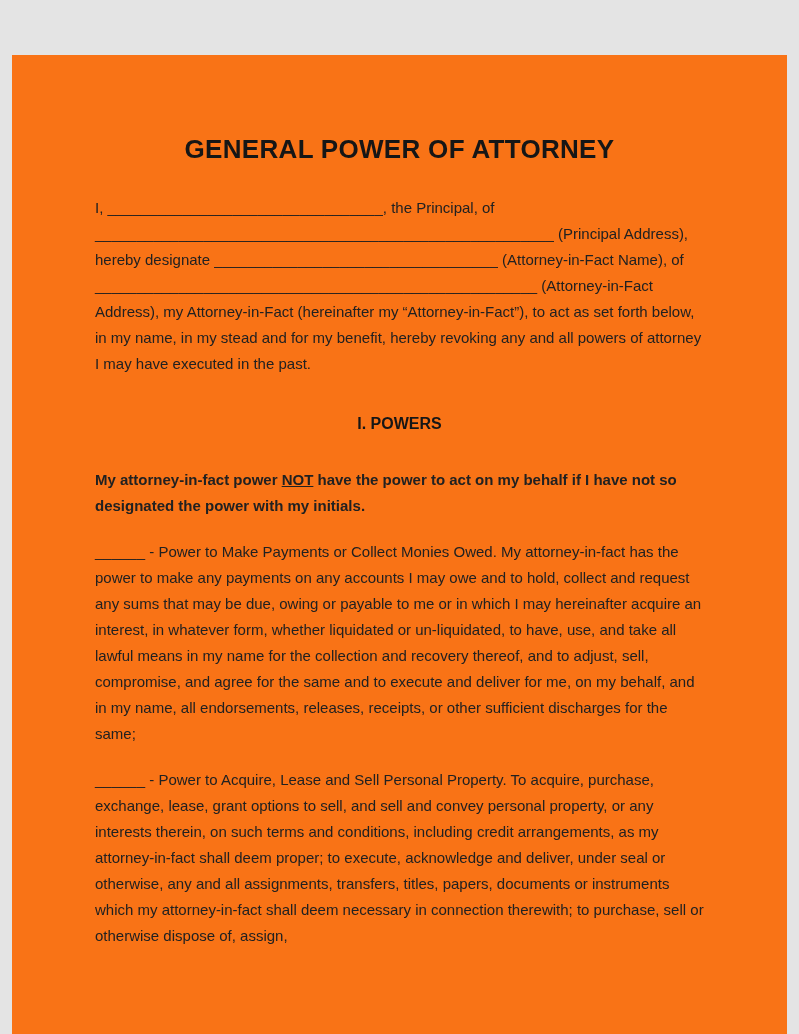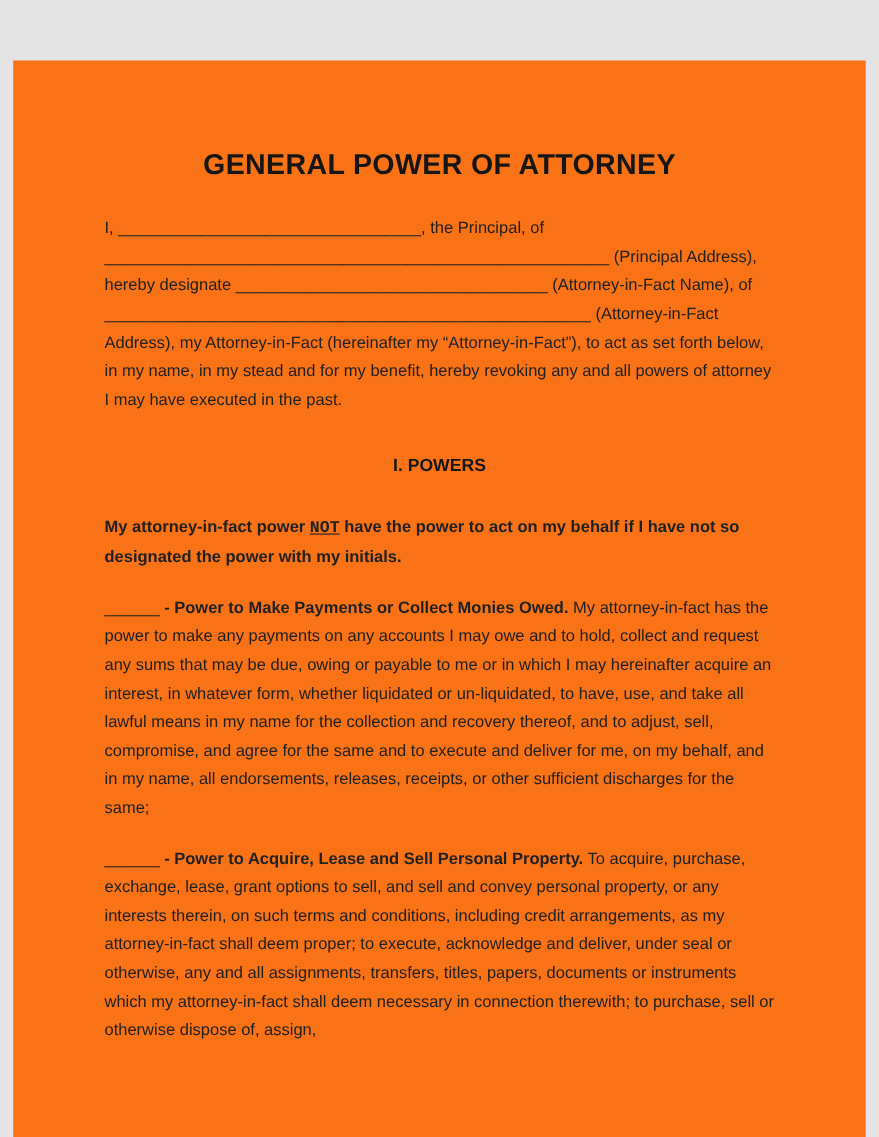--- a/index.html
+++ b/index.html
@@ -38,22 +38,22 @@
   .par { margin: 0 0 20px 0; }
   .section-heading {
     text-align: center;
     font-size: 16px;
     line-height: 26px;
     font-weight: bold;
     color: #161616;
     margin: 14px 0 30px 0;
   }
   .notice { font-weight: bold; }
-  .u { text-decoration: underline; font-family: Liberation Mono, monospace; }
-  .power-title { font-weight: bold; }
+  .u { text-decoration: underline; }
+  .power-title { font-weight: normal; }
 </style>
 </head>
 <body>
 
 <div class="frame">
   <div class="page">
 
     <h1 class="doc-title">GENERAL POWER OF ATTORNEY</h1>
 
     <p class="par">I, _________________________________, the Principal, of _______________________________________________________ (Principal Address), hereby designate __________________________________ (Attorney-in-Fact Name), of _____________________________________________________ (Attorney-in-Fact Address), my Attorney-in-Fact (hereinafter my “Attorney-in-Fact”), to act as set forth below, in my name, in my stead and for my benefit, hereby revoking any and all powers of attorney I may have executed in the past.</p>

